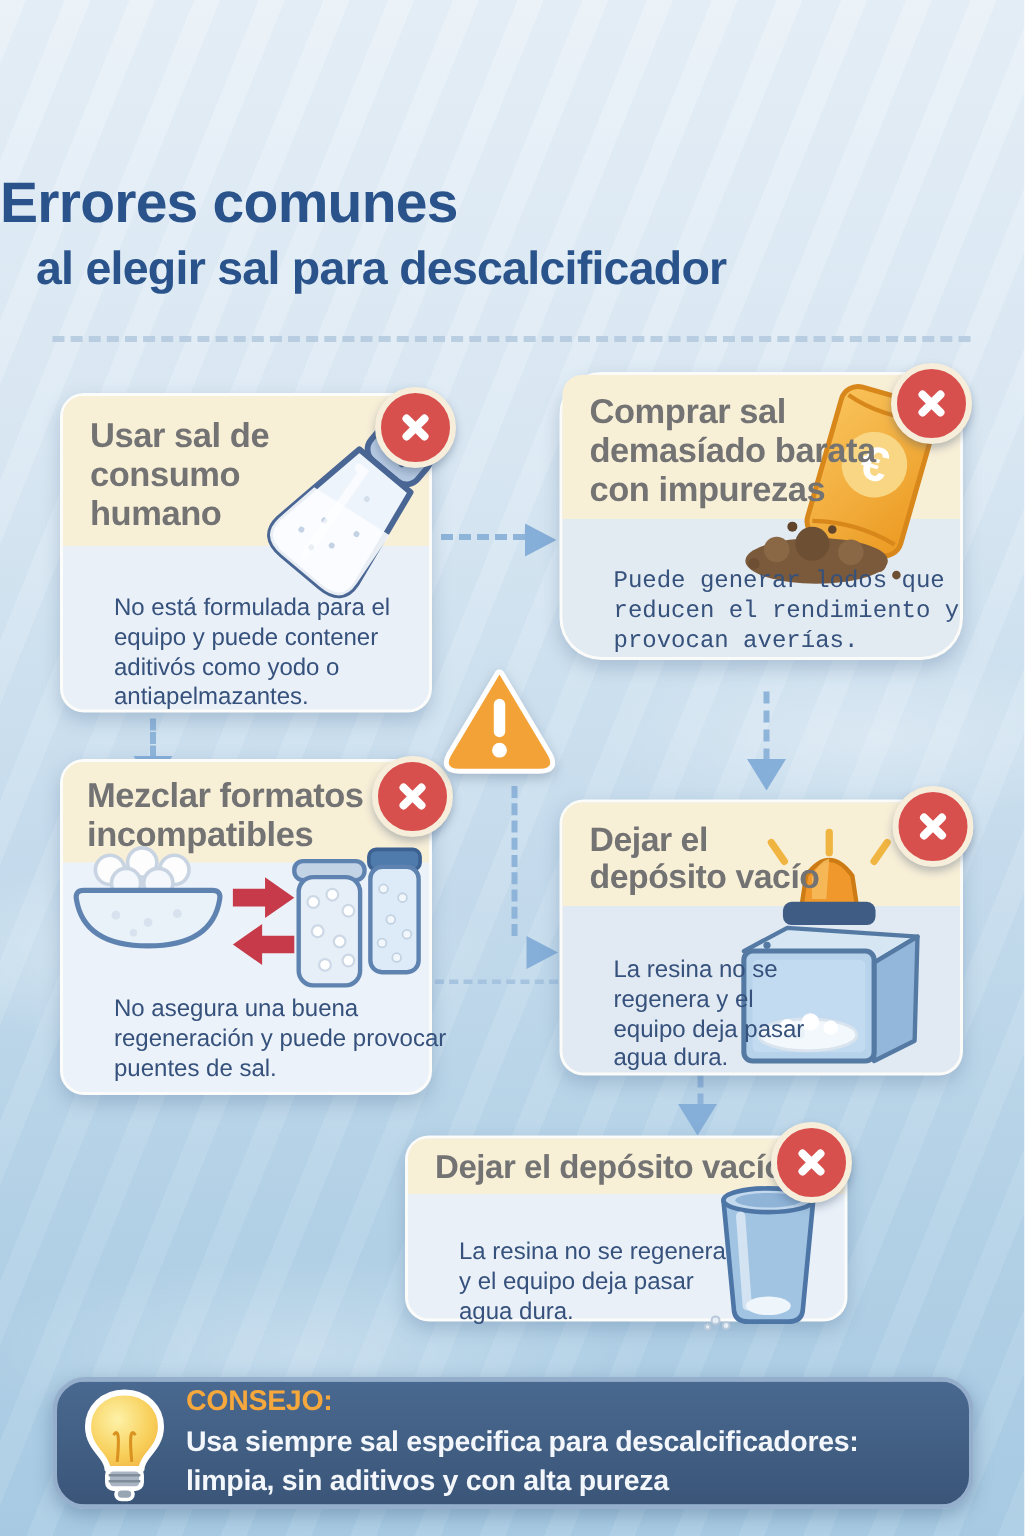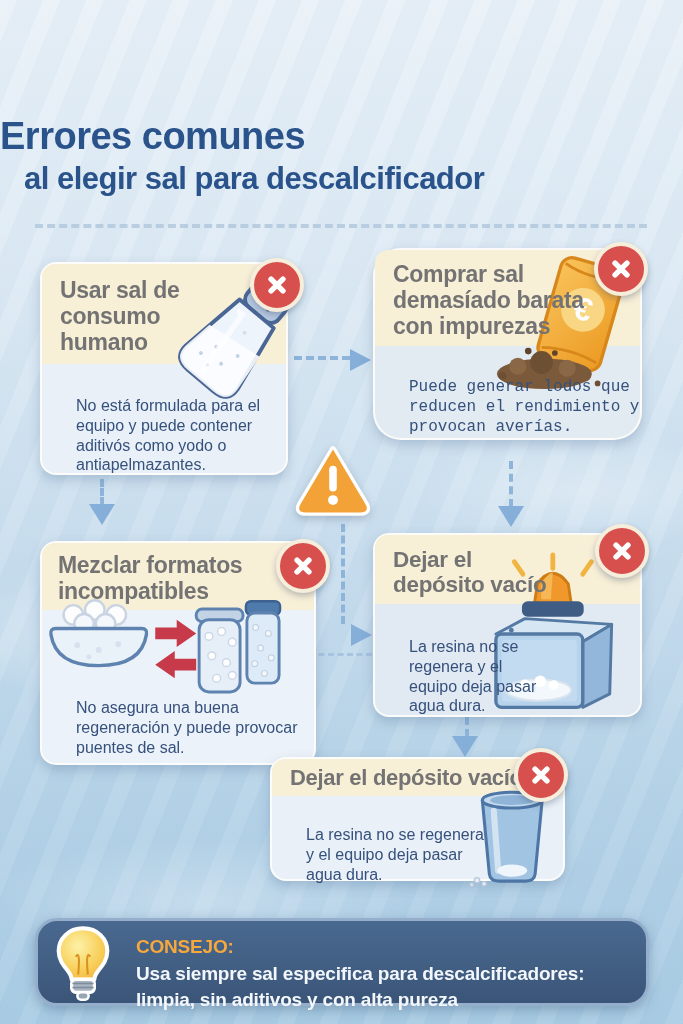--- a/index.html
+++ b/index.html
@@ -25,21 +25,21 @@
   .title{position:absolute;left:0;top:114px;width:100%;text-align:left;color:#29538a;z-index:2;margin:0;}
   .title .l1{display:block;font-size:38px;font-weight:800;letter-spacing:-.5px;line-height:1.2;}
   .title .l2{display:block;font-size:31px;font-weight:800;letter-spacing:-.5px;line-height:1.25;padding-left:24px;}
   .divider{position:absolute;left:35px;top:224px;width:612px;border-top:4px dashed #b3c9de;opacity:.85;z-index:1;}
   
   .card{position:absolute;background:#e9f0f8;border:2px solid rgba(253,253,250,.92);border-radius:16px;
     box-shadow:0 5px 12px rgba(72,104,142,.28);z-index:2;box-sizing:border-box;}
   .card-head{position:absolute;left:0;top:0;width:100%;background:#f8efd7;border-radius:13px 13px 0 0;z-index:0;}
   .c1{left:40px;top:262px;width:248px;height:213px;}  .c1 .card-head{height:100px;}
   .c2{left:373px;top:248px;width:269px;height:192px;background:#e2eaf2;border-radius:28px;} .c2 .card-head{height:96px;}
-  .c3{left:40px;top:541px;width:276px;height:224px;background:#ecf2f9;text-decoration:underline;} .c3 .card-head{height:67px;}
+  .c3{left:40px;top:506px;width:248px;height:224px;background:#ecf2f9;text-decoration:underline;} .c3 .card-head{height:67px;}
   .c4{left:373px;top:533px;width:269px;height:184px;background:#e1e9f2;} .c4 .card-head{height:69px;}
   .c5{left:270px;top:757px;width:295px;height:124px;} .c5 .card-head{height:37px;}
   .card h2{position:absolute;margin:0;color:#737373;font-weight:800;line-height:1.12;letter-spacing:-.3px;z-index:2;}
   .t1{left:18px;top:14px;width:150px;font-size:23px;}
   .t2{left:18px;top:12px;width:214px;font-size:23px;}
   .t3{left:16px;top:10px;width:220px;font-size:23px;}
   .t4{left:18px;top:12px;width:172px;font-size:22.5px;}
   .t5{left:18px;top:7px;width:252px;font-size:22px;white-space:nowrap;}
   .card p{position:absolute;margin:16px;color:#35517c;font-size:16px;line-height:1.24;z-index:2;}
   .pb1{left:18px;top:116px;width:218px;}
@@ -80,21 +80,21 @@
   .k6l{left:465px;top:717px;height:20px;}  .k6h{left:452px;top:736px;}
   
   .warning{position:absolute;left:293px;top:442px;width:80px;height:80px;z-index:4;
     filter:drop-shadow(0 3px 4px rgba(80,100,130,.35));}
   
   .tip{position:absolute;left:35px;top:918px;width:614px;height:88px;box-sizing:border-box;
     background:linear-gradient(180deg,#4a6990 0%,#3a5578 100%);
     border:3px solid #94aecb;border-radius:22px;box-shadow:0 4px 12px rgba(50,80,115,.35);z-index:2;}
   .tip .bulb{position:absolute;left:15px;top:4px;width:60px;height:78px;overflow:visible;}
   .tip-p{position:absolute;left:86px;top:0;height:100%;width:504px;display:flex;flex-wrap:wrap;align-content:center;
-    margin:12px;color:#f3f7fb;font-size:19px;font-weight:700;line-height:1.4;letter-spacing:-.2px;}
+    margin:0;color:#f3f7fb;font-size:19px;font-weight:700;line-height:1.4;letter-spacing:-.2px;}
   .tip-p span{display:inline;}
   .tip-label{color:#f6a83c;font-weight:800;margin-right:7px;}
 </style>
 </head>
 <body>
 
 <div class="canvas">
 
 
   <h1 class="title">

